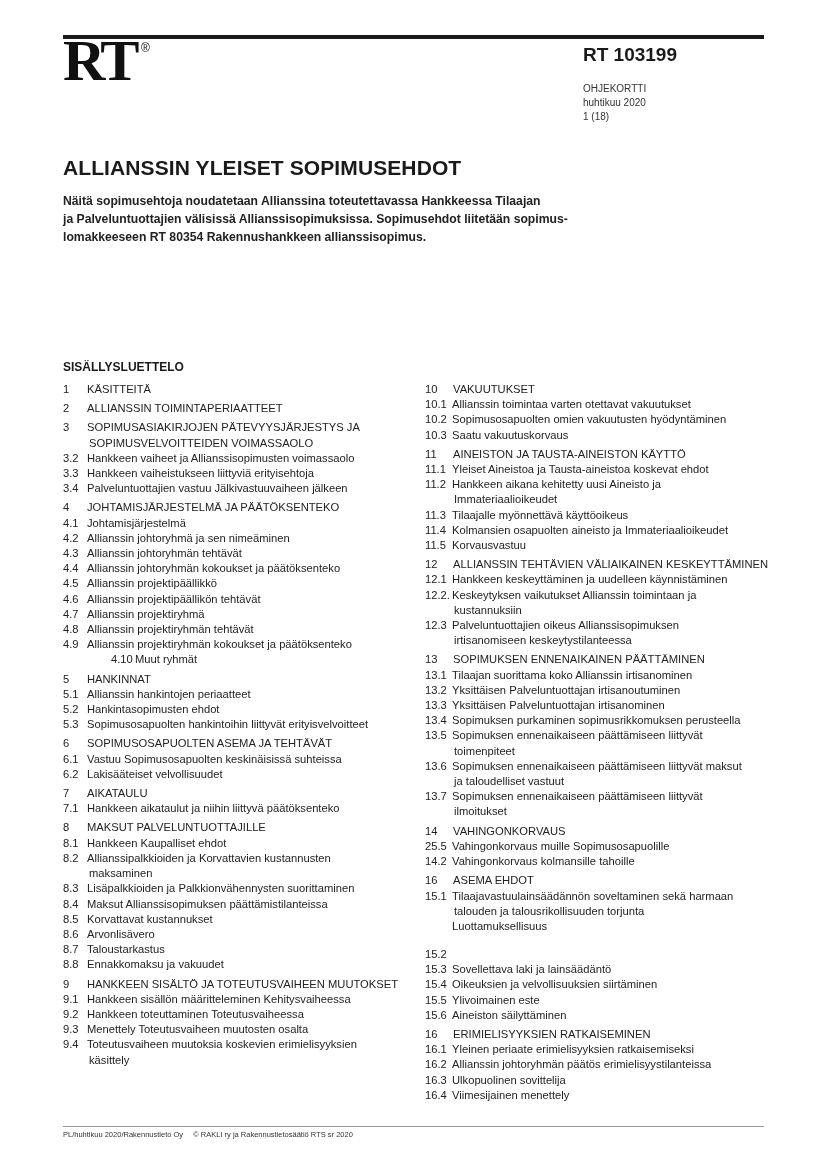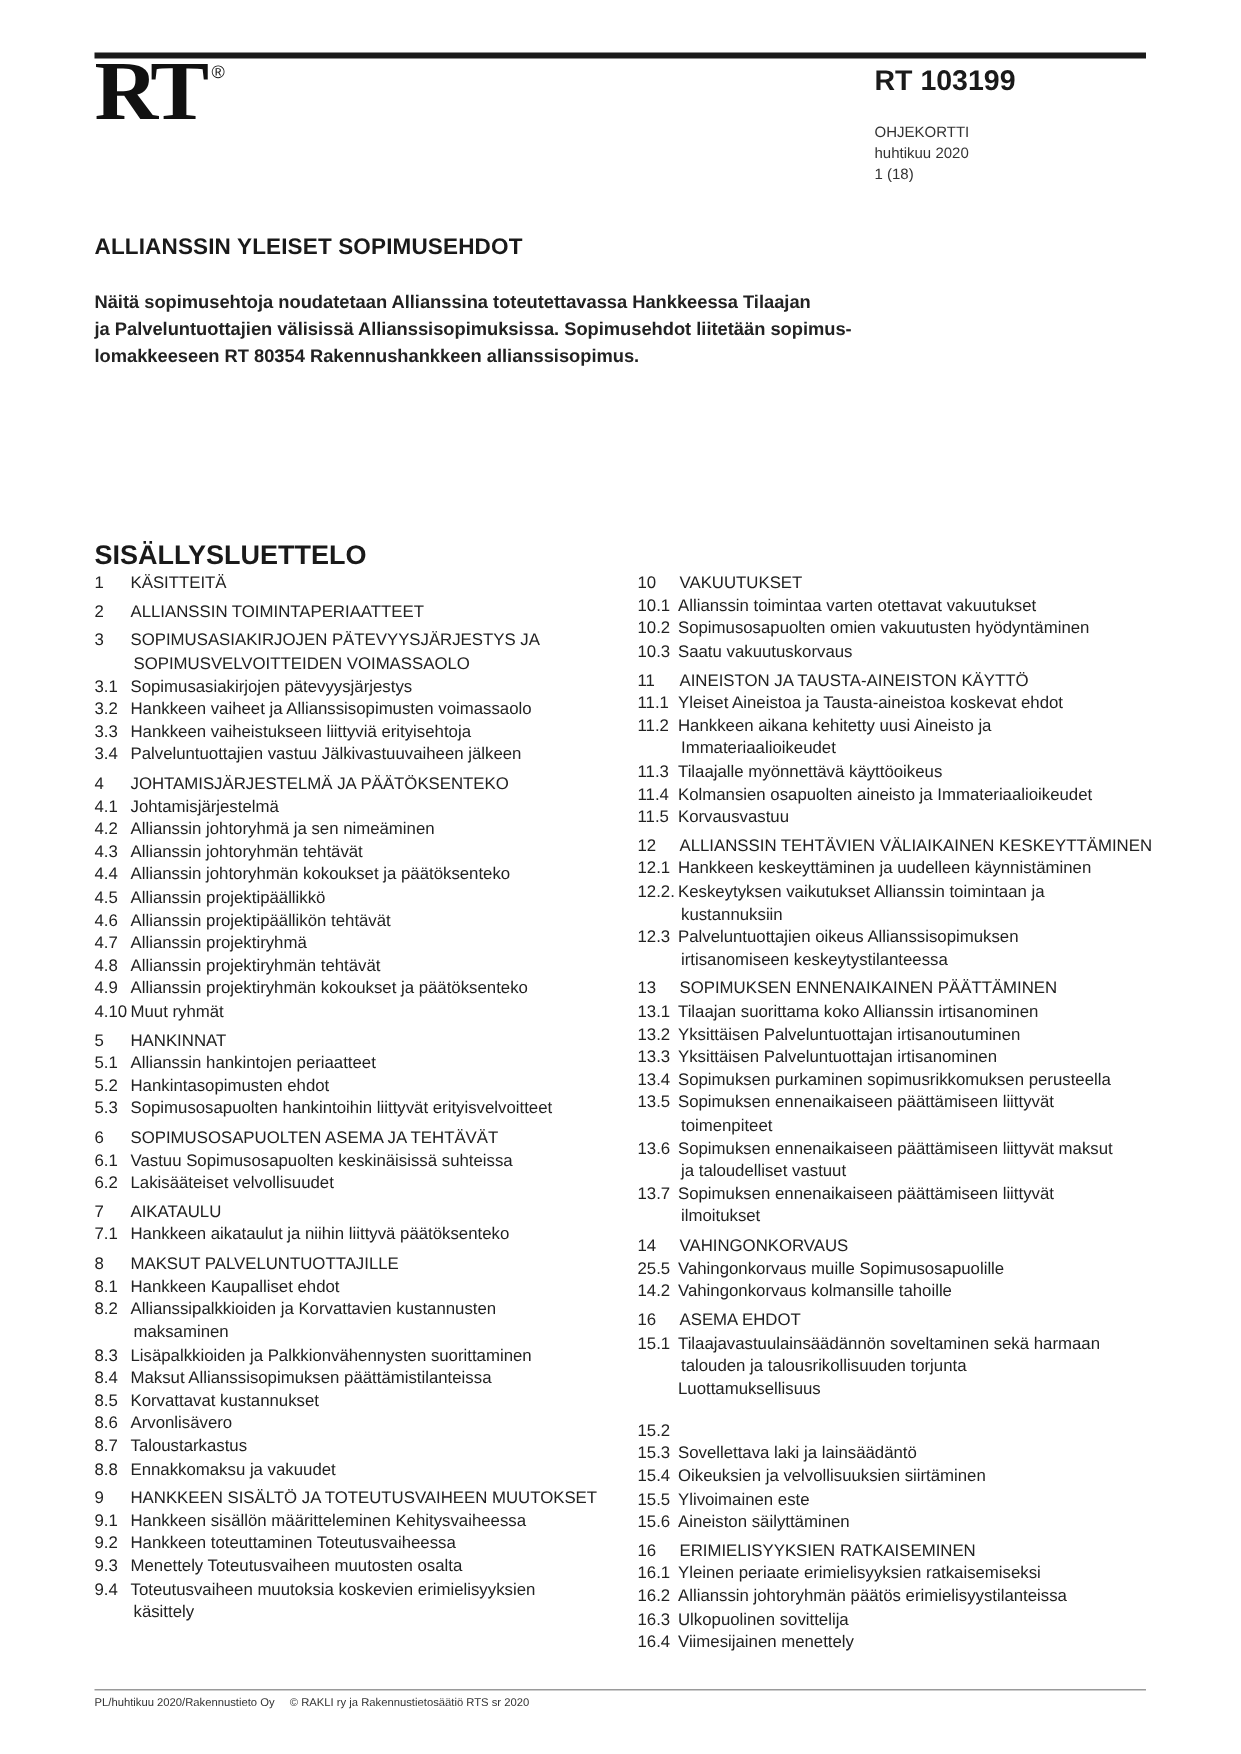--- a/index.html
+++ b/index.html
@@ -11,24 +11,24 @@
   .logo { position: absolute; left: 63px; top: 38px; height: 46px; }
   .logo-text {
     font-family: "Liberation Serif", "DejaVu Serif", serif; font-weight: bold;
     font-size: 56px; line-height: 46px; letter-spacing: -3px; color: #111;
     transform: scaleX(1.05); transform-origin: left top; display: inline-block;
   }
   .logo-reg { position: absolute; left: 78px; top: 3px; font-size: 12px; font-family: "Liberation Sans", sans-serif; color:#111; }
   .docnum { position: absolute; left: 583px; top: 44px; font-size: 19px; font-weight: bold; color: #1a1a1a; }
   .meta { position: absolute; left: 583px; top: 82px; font-size: 10px; line-height: 14px; color: #333; }
   .meta div { white-space: nowrap; }
-  .title { position: absolute; left: 63px; top: 156px; font-size: 15px; font-weight: bold; color: #1a1a1a; letter-spacing: 0.1px; }
+  .title { position: absolute; left: 63px; top: 156px; font-size: 21px; font-weight: bold; color: #1a1a1a; letter-spacing: 0.1px; }
   .intro { position: absolute; left: 63px; top: 192px; width: 600px; font-size: 12.2px; line-height: 18px; font-weight: bold; color: #222; }
   .intro div { white-space: nowrap; }
-  .toc-heading { position: absolute; left: 63px; top: 360px; font-size: 18px; font-weight: bold; color: #1a1a1a; }
+  .toc-heading { position: absolute; left: 63px; top: 360px; font-size: 12px; font-weight: bold; color: #1a1a1a; }
   .toc-col { position: absolute; top: 382px; font-size: 11.2px; color: #222; }
   .toc-col.left { left: 63px; width: 345px; }
   .toc-col.right { left: 425px; width: 345px; }
   .sec { margin-top: 4px; }
   .sec:first-child { margin-top: 0; }
   .row { display: flex; line-height: 15.2px; }
   .row .num { flex: 0 0 auto; }
   .left .row .num { width: 24px; }
   .right .row .num { width: 22px; }
   .right .row.sub .num { width: auto; min-width: 0; }
@@ -83,24 +83,20 @@
         <span class="lbl">ALLIANSSIN TOIMINTAPERIAATTEET</span>
       </div>
     </div>
     <div class="sec">
       <div class="row head">
         <span class="num">3</span>
         <span class="lbl">SOPIMUSASIAKIRJOJEN PÄTEVYYSJÄRJESTYS JA</span>
       </div>
       <div class="row cont">SOPIMUSVELVOITTEIDEN VOIMASSAOLO</div>
       <div class="row sub">
-        <span class="num" style="width: 24px;">3.1</span>
-        <span class="lbl">Sopimusasiakirjojen pätevyysjärjestys</span>
-      </div>
-      <div class="row sub">
         <span class="num" style="width: 24px;">3.2</span>
         <span class="lbl">Hankkeen vaiheet ja Allianssisopimusten voimassaolo</span>
       </div>
       <div class="row sub">
         <span class="num" style="width: 24px;">3.3</span>
         <span class="lbl">Hankkeen vaiheistukseen liittyviä erityisehtoja</span>
       </div>
       <div class="row sub">
         <span class="num" style="width: 24px;">3.4</span>
         <span class="lbl">Palveluntuottajien vastuu Jälkivastuuvaiheen jälkeen</span>
@@ -141,21 +137,21 @@
       </div>
       <div class="row sub">
         <span class="num" style="width: 24px;">4.8</span>
         <span class="lbl">Allianssin projektiryhmän tehtävät</span>
       </div>
       <div class="row sub">
         <span class="num" style="width: 24px;">4.9</span>
         <span class="lbl">Allianssin projektiryhmän kokoukset ja päätöksenteko</span>
       </div>
       <div class="row sub">
-        <span class="num" style="width: 24px;">4.10</span>
+        <span class="num" style="width: 24px; margin-left: 48px;">4.10</span>
         <span class="lbl">Muut ryhmät</span>
       </div>
     </div>
     <div class="sec">
       <div class="row head">
         <span class="num">5</span>
         <span class="lbl">HANKINNAT</span>
       </div>
       <div class="row sub">
         <span class="num" style="width: 24px;">5.1</span>

